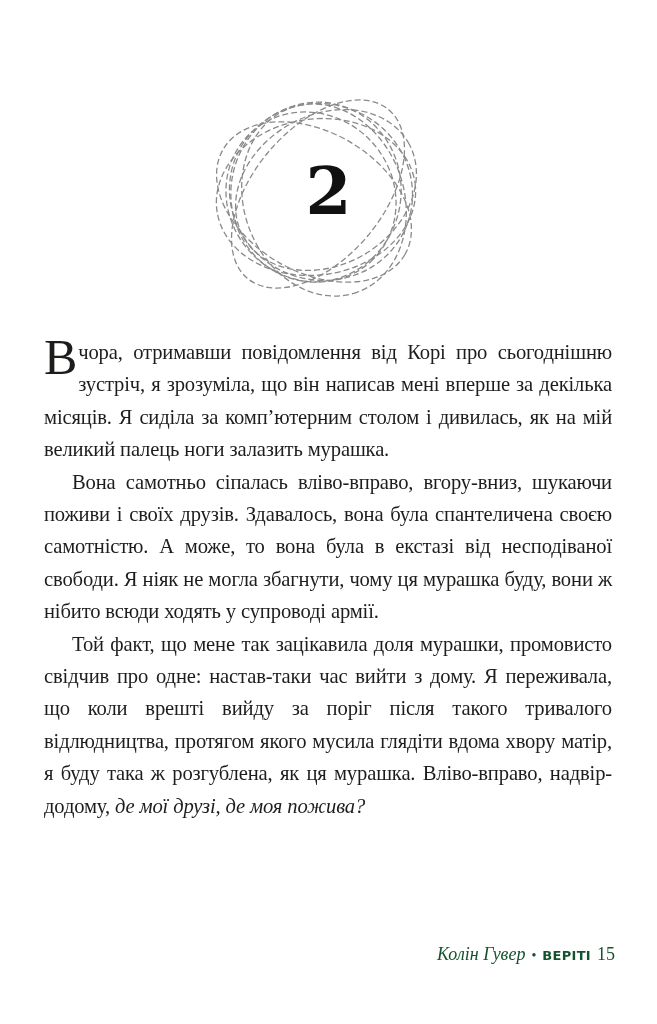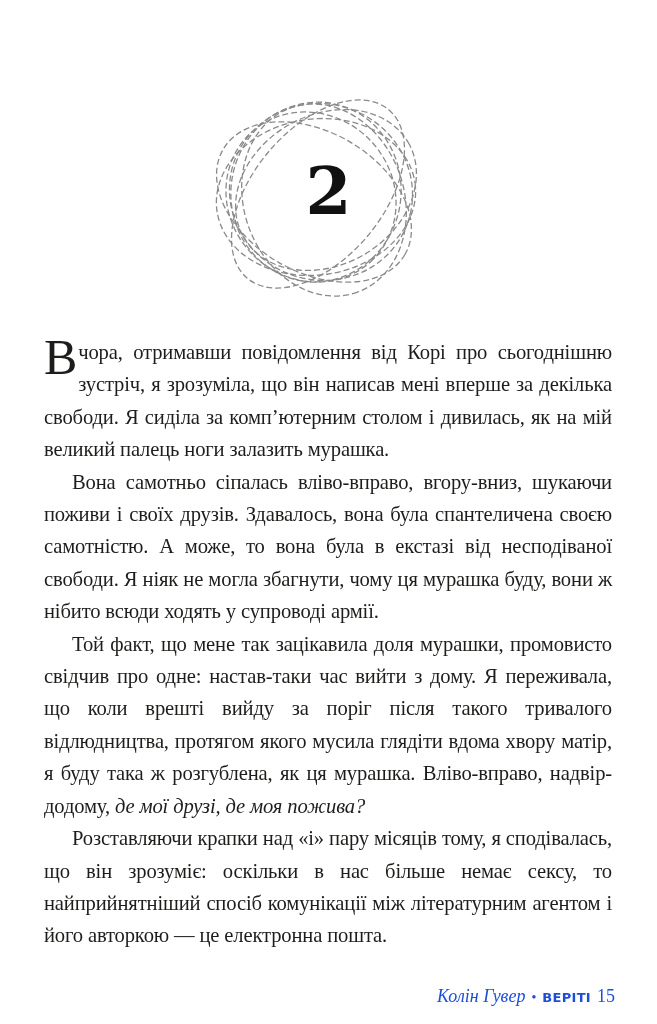--- a/index.html
+++ b/index.html
@@ -5,21 +5,21 @@
     html, body { margin: 0; padding: 0; background: #ffffff; }
     body { width: 657px; height: 1024px; position: relative; overflow: hidden; font-family: "Liberation Serif", "DejaVu Serif", serif; color: #1d1d1b; }
     .ornament { position: absolute; left: 196px; top: 92px; width: 245px; height: 210px; }
     .chapter-num { position: absolute; left: 0; top: 158px; width: 657px; text-align: center; font-family: "DejaVu Serif", serif; font-weight: bold; font-size: 66px; line-height: 66px; color: #111; }
     .body-text { position: absolute; left: 44px; top: 336px; width: 568px; font-size: 20.6px; line-height: 32.4px; letter-spacing: -0.15px; }
     .body-text p { margin: 0; text-align: justify; text-align-last: left; }
     .body-text p.indent { text-indent: 28px; }
     .dropcap { font-size: 50px; line-height: 30px; float: left; margin: 6px 1px 0 0; }
     .body-text p.first { text-indent: 0; }
     .body-text em { font-style: italic; }
-    .footer { position: absolute; right: 42px; top: 986px; font-size: 18px; color: #1d4ed8; white-space: nowrap; }
+    .footer { position: absolute; right: 42px; top: 944px; font-size: 18px; color: #14532d; white-space: nowrap; }
     .footer .author { font-style: italic; }
     .footer .dot { margin: 0 6px; font-size: 14px; }
     .footer .title { font-family: "DejaVu Sans", sans-serif; font-weight: bold; font-size: 13px; letter-spacing: 0.3px; }
     .footer .page { margin-left: 6px; }
   </style>
 </head>
 <body>
 
 <svg class="ornament" viewBox="0 0 245 210" fill="none" stroke="#8a8a8a" stroke-width="1.3" stroke-dasharray="6 3">
   <ellipse cx="120" cy="105" rx="100" ry="78" transform="rotate(-8 120 105)"></ellipse>
@@ -28,21 +28,20 @@
   <ellipse cx="130" cy="98" rx="95" ry="75" transform="rotate(-30 130 98)"></ellipse>
   <ellipse cx="115" cy="105" rx="88" ry="82" transform="rotate(45 115 105)"></ellipse>
   <ellipse cx="122" cy="102" rx="110" ry="65" transform="rotate(-50 122 102)"></ellipse>
   <ellipse cx="128" cy="108" rx="98" ry="80" transform="rotate(70 128 108)"></ellipse>
   <ellipse cx="120" cy="100" rx="85" ry="90" transform="rotate(10 120 100)"></ellipse>
 </svg>
 
 <div class="chapter-num">2</div>
 
 <div class="body-text">
-  <p class="first"><span class="dropcap">В</span><span>чора, отримавши повідомлення від Корі про сьогоднішню зустріч, я зрозуміла, що він написав мені вперше за декілька свободи. Я сиділа за комп’ютерним столом і дивилась, як на мій великий палець ноги залазить мурашка.</span></p>
+  <p class="first"><span class="dropcap">В</span><span>чора, отримавши повідомлення від Корі про сьогоднішню зустріч, я зрозуміла, що він написав мені вперше за декілька місяців. Я сиділа за комп’ютерним столом і дивилась, як на мій великий палець ноги залазить мурашка.</span></p>
   <p class="indent">Вона самотньо сіпалась вліво-вправо, вгору-вниз, шукаючи поживи і своїх друзів. Здавалось, вона була спантеличена своєю самотністю. А може, то вона була в екстазі від несподіваної свободи. Я ніяк не могла збагнути, чому ця мурашка буду, вони ж нібито всюди ходять у супроводі армії.</p>
   <p class="indent"><span>Той факт, що мене так зацікавила доля мурашки, промовисто свідчив про одне: настав-таки час вийти з дому. Я переживала, що коли врешті вийду за поріг після такого тривалого відлюдництва, протягом якого мусила глядіти вдома хвору матір, я буду така ж розгублена, як ця мурашка. Вліво-вправо, надвір-додому, </span><em>де мої друзі, де моя пожива?</em></p>
-  <p class="indent">Розставляючи крапки над «і» пару місяців тому, я сподівалась, що він зрозуміє: оскільки в нас більше немає сексу, то найприйнятніший спосіб комунікації між літературним агентом і його авторкою — це електронна пошта.</p>
 </div>
 
 <div class="footer">
   <span class="author">Колін Гувер</span><span class="dot">•</span><span class="title">ВЕРІТІ</span><span class="page">15</span>
 </div>
 
 </body></html>

